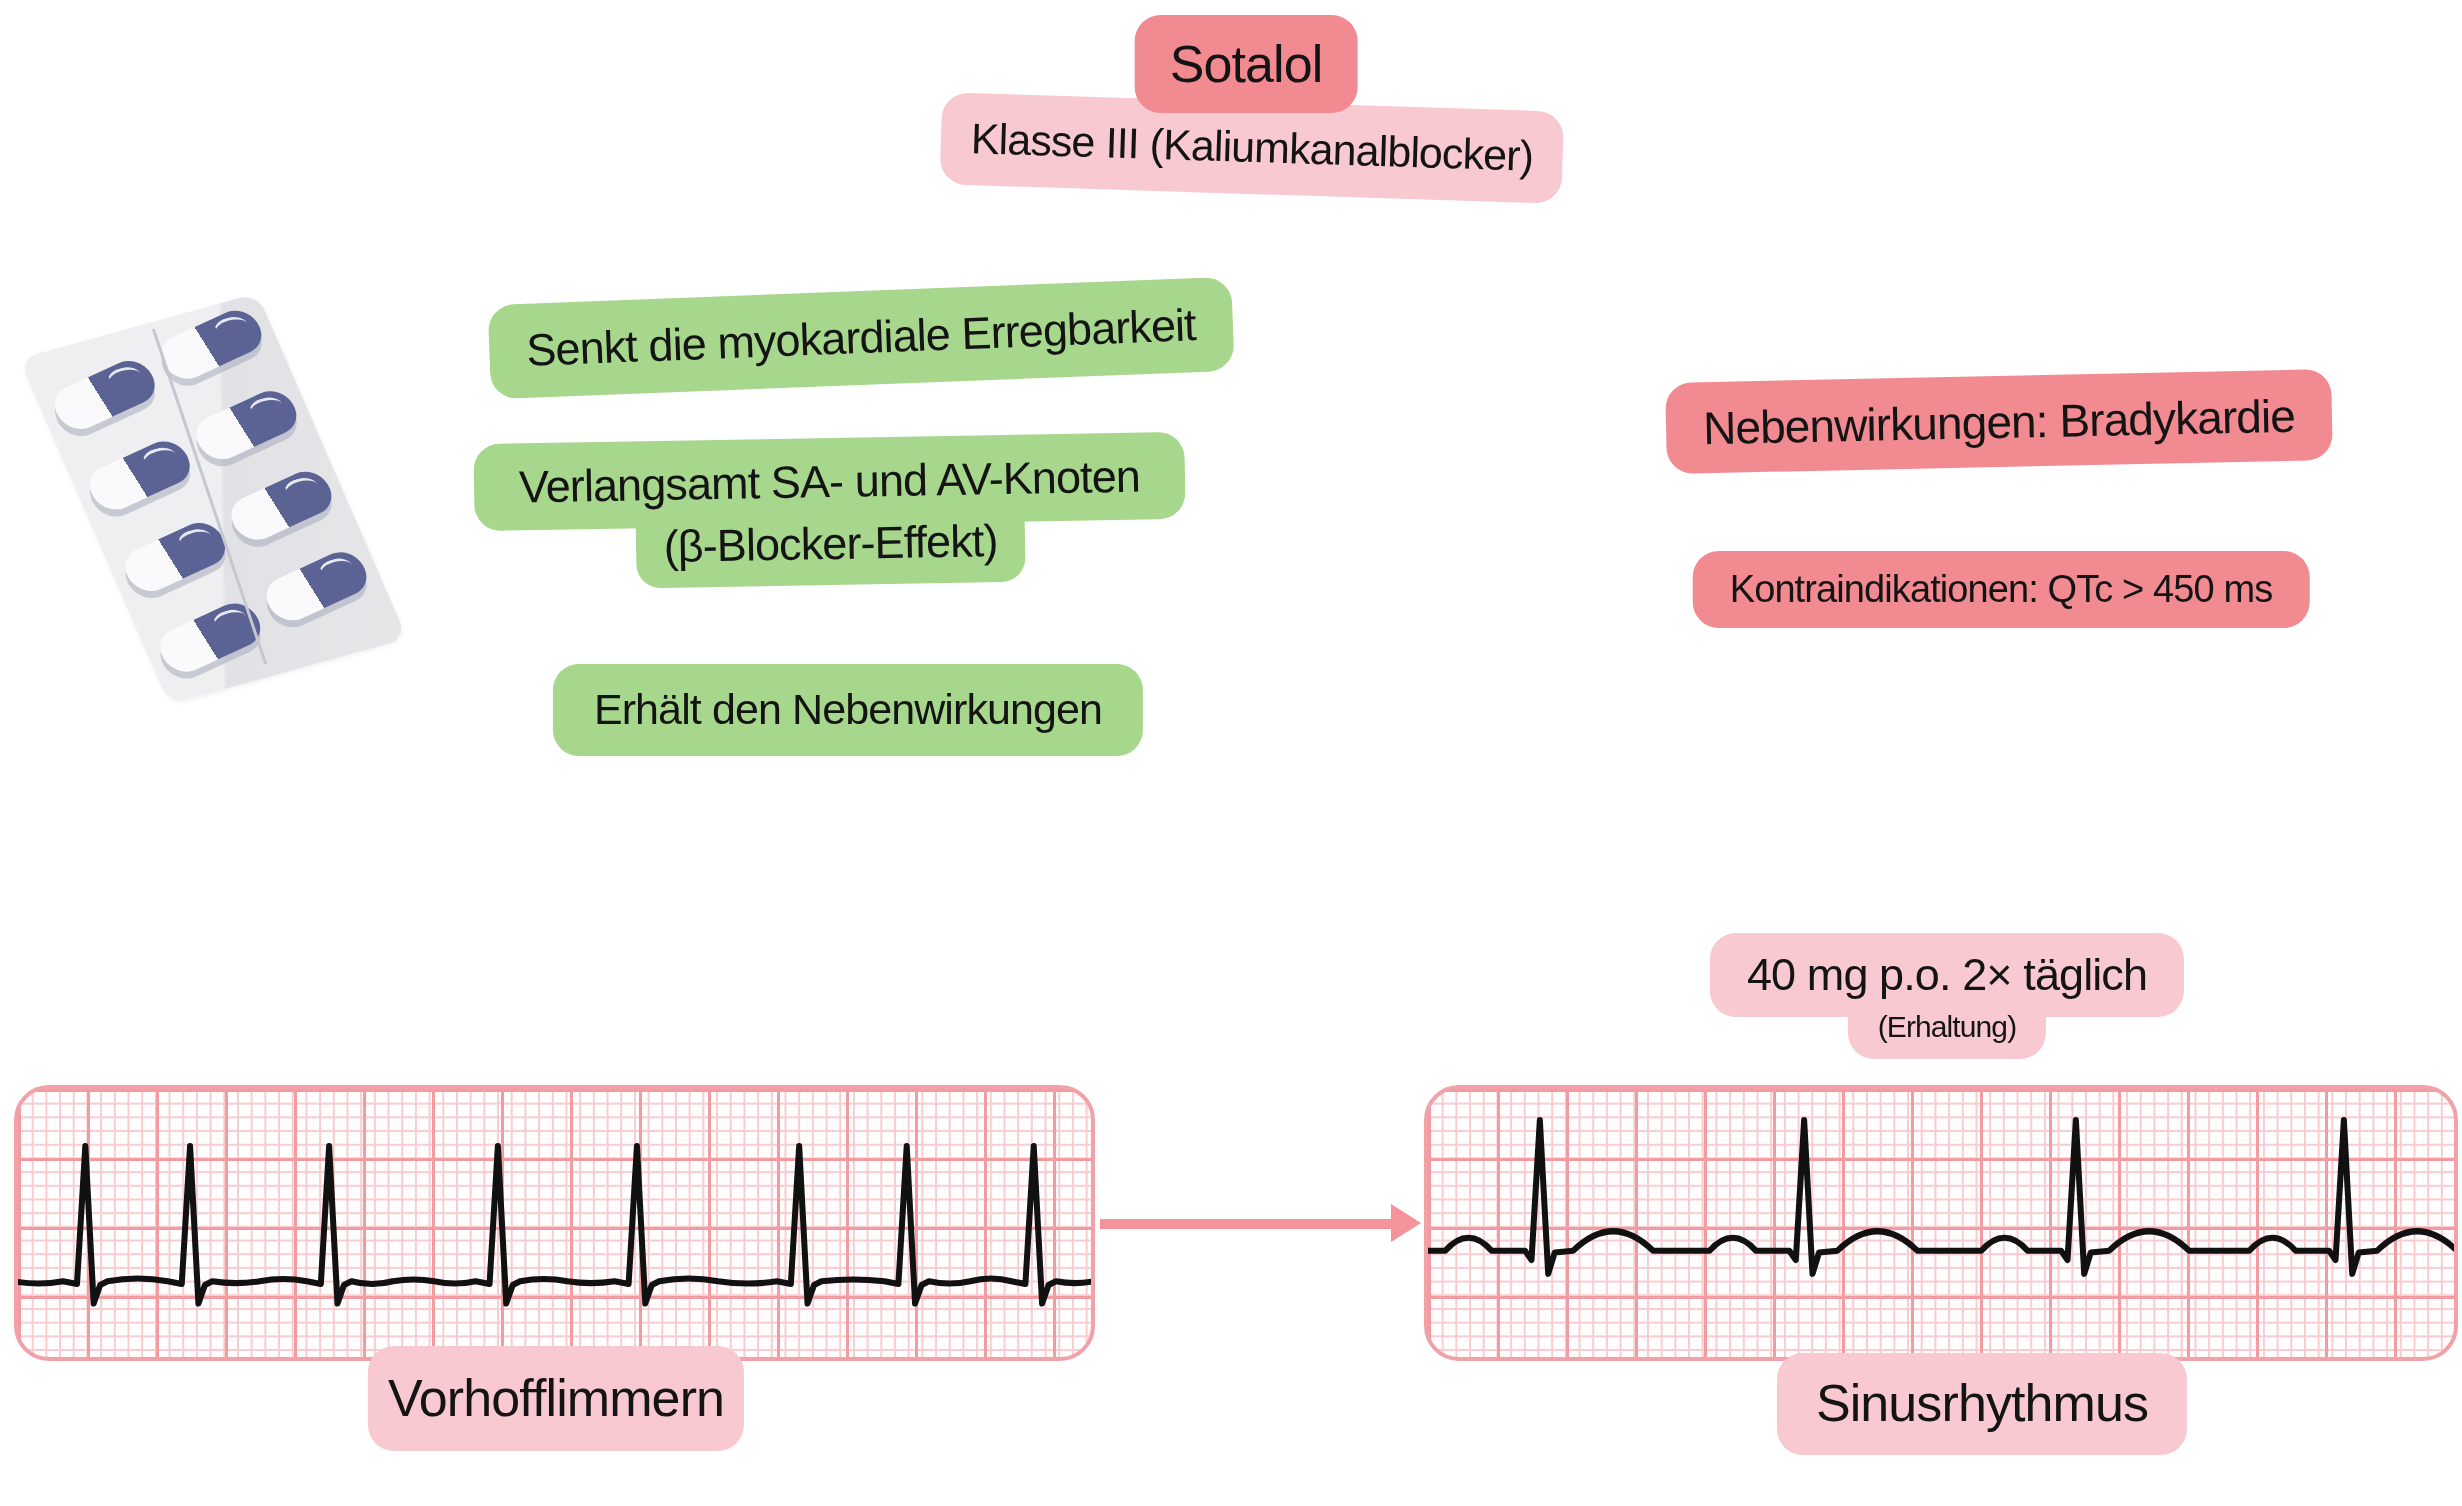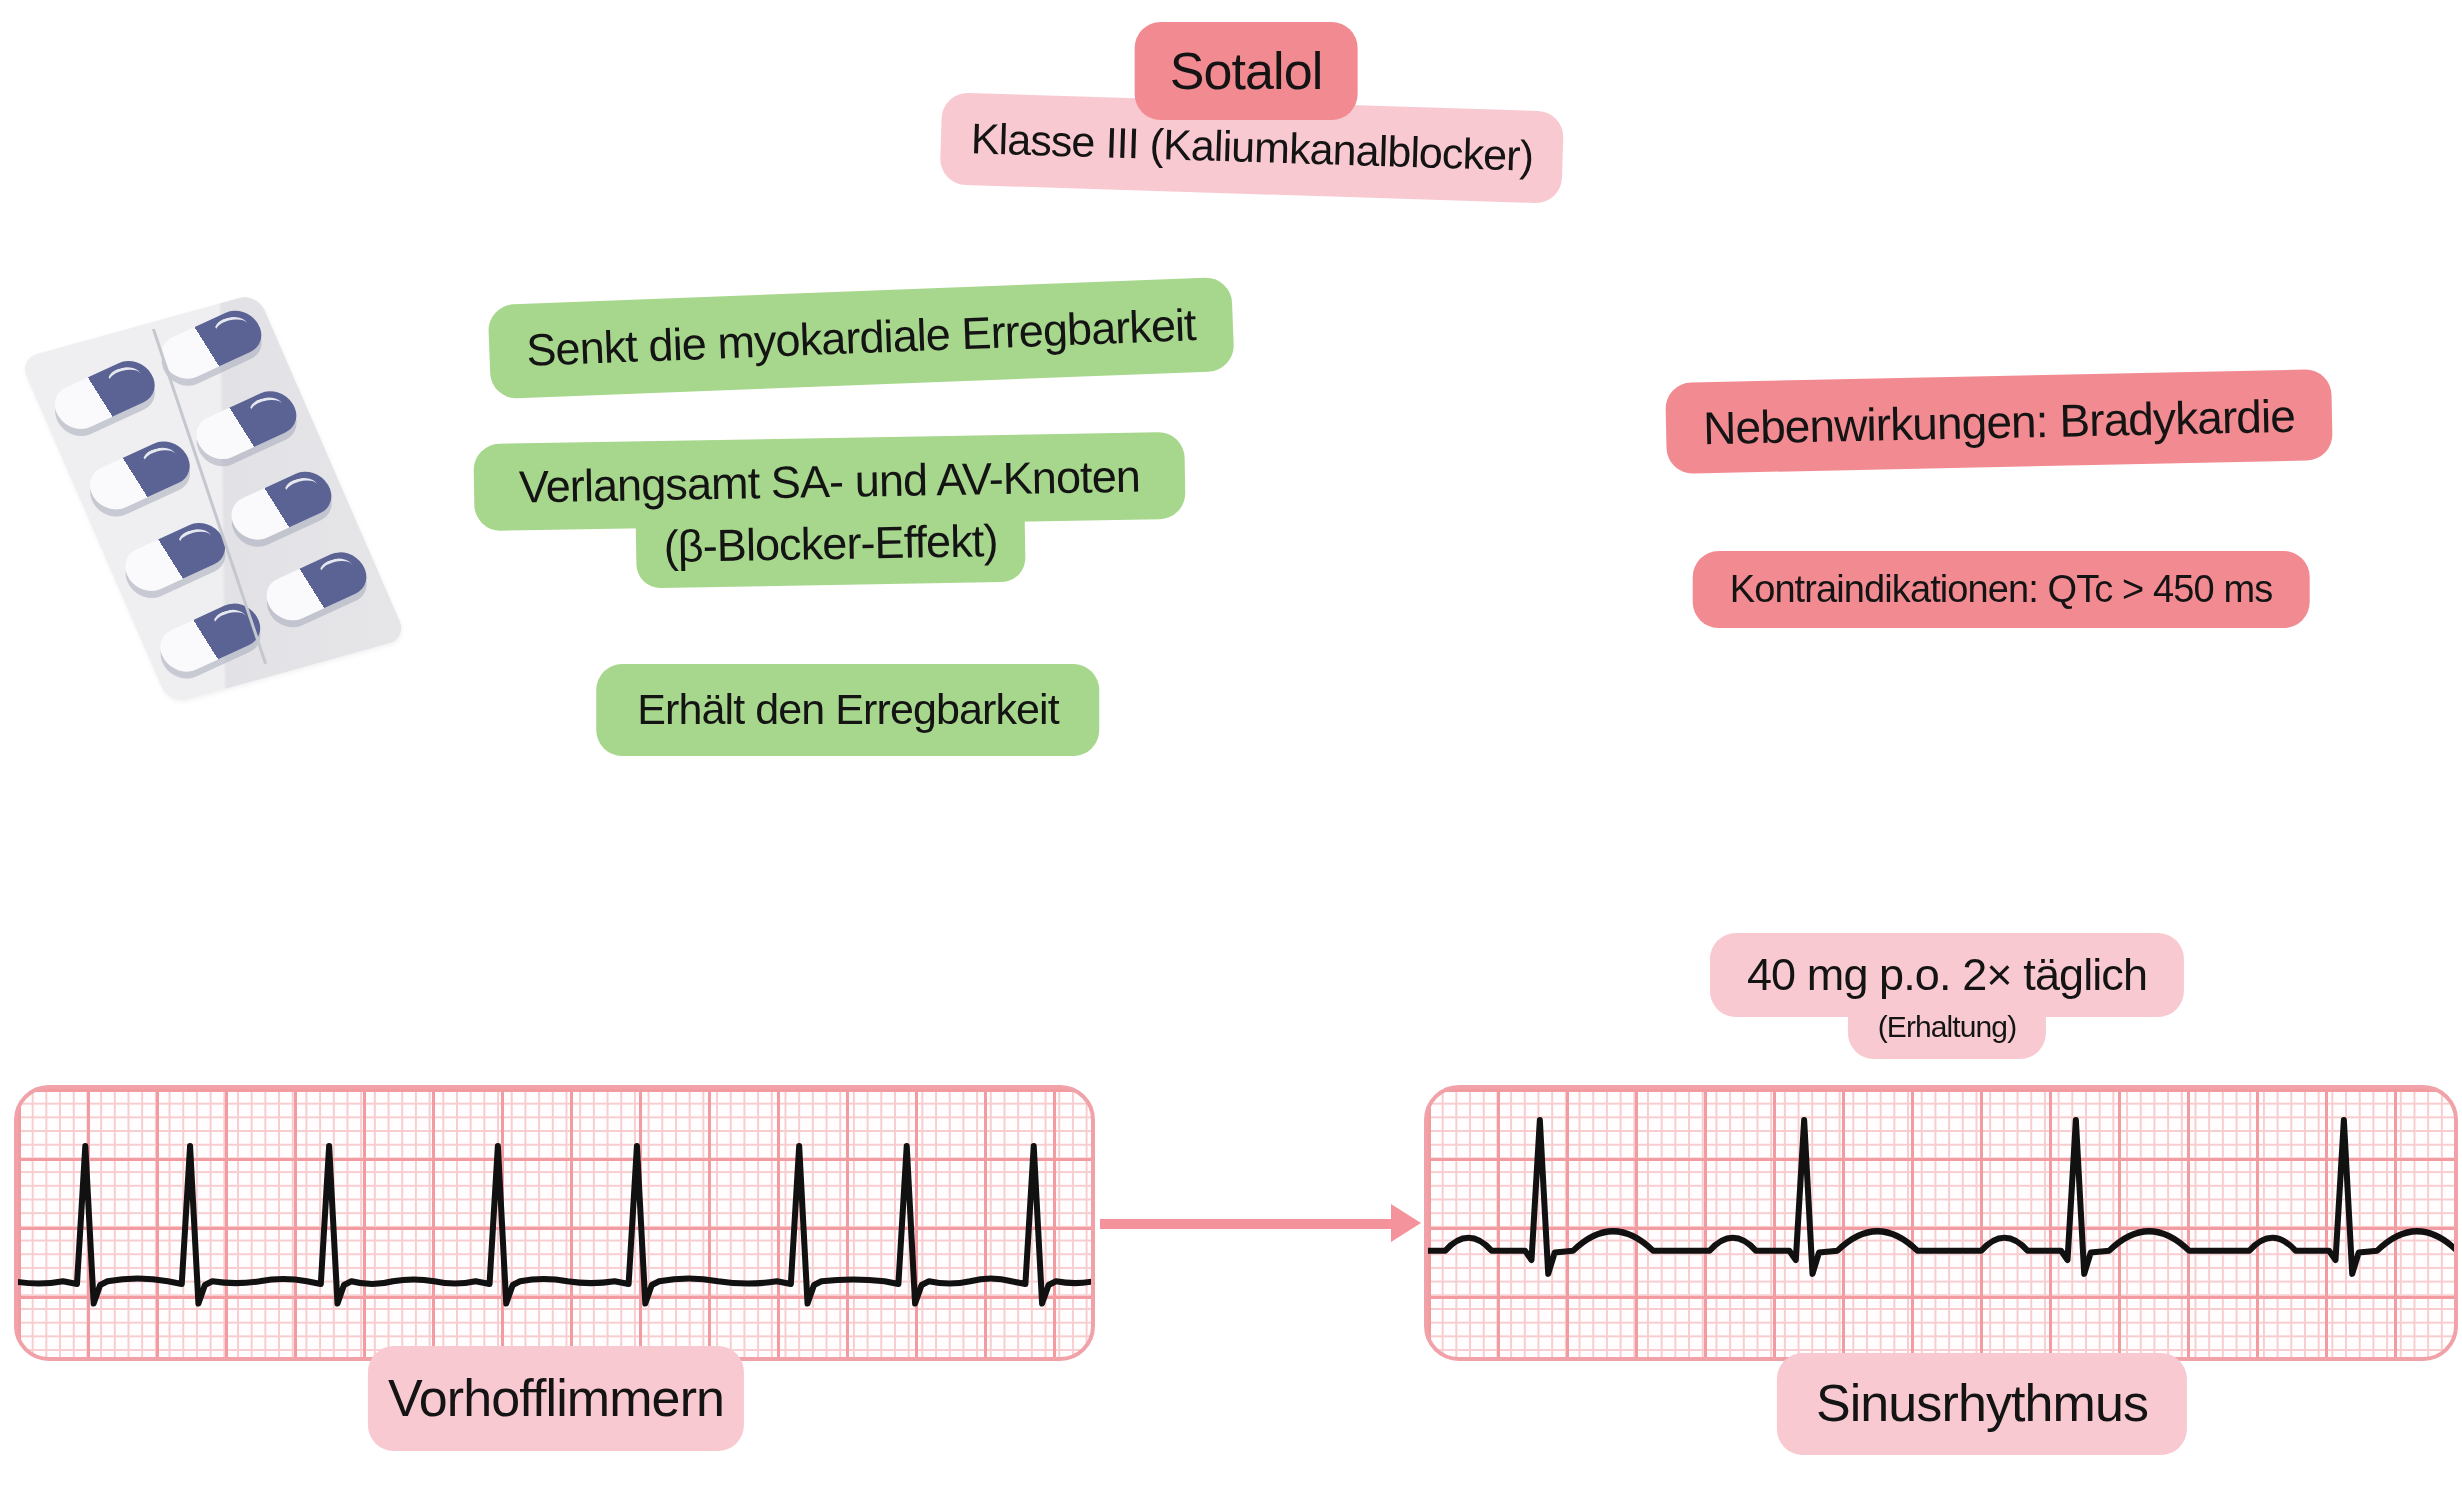--- a/index.html
+++ b/index.html
@@ -14,21 +14,21 @@
     font-family:"Liberation Sans",sans-serif;color:var(--text);
   }
   .badge{
     position:absolute;white-space:nowrap;line-height:1.18;letter-spacing:-0.9px;
     border-radius:26px;text-align:center;
   }
   .red{background:var(--badge-red);}
   .pink{background:var(--badge-pink-light);}
   .green{background:var(--badge-green);}
 
-  #title{left:1246px;top:22px;font-size:52px;padding:18.5px 35px;transform:translateX(-50%);z-index:2;}
+  #title{left:1246px;top:15px;font-size:52px;padding:18.5px 35px;transform:translateX(-50%);z-index:2;}
   #subtitle{left:1252px;top:102px;font-size:43px;padding:20.4px 30px;transform:translateX(-50%) rotate(1.8deg);z-index:1;}
 
   #green1{left:861px;top:291px;font-size:45px;padding:20.4px 37px;transform:translateX(-50%) rotate(-2.2deg);}
   .stack{position:absolute;display:flex;flex-direction:column;align-items:center;}
   #green2{left:830px;top:438px;transform:translateX(-50%) rotate(-1deg);}
   #green2 .l1{background:var(--badge-green);border-radius:26px;padding:16.7px 45px;font-size:45px;line-height:1.2;letter-spacing:-0.9px;white-space:nowrap;}
   #green2 .l2{background:var(--badge-green);border-radius:0 0 24px 24px;padding:1.9px 28px 15px;margin-top:-9.3px;font-size:45px;letter-spacing:-0.9px;white-space:nowrap;}
   #green3{left:848px;top:664px;font-size:43px;padding:20.4px 41px;transform:translateX(-50%);}
 
   #warn1{left:1999px;top:376px;font-size:46px;padding:18.5px 37px;transform:translateX(-50%) rotate(-1.2deg);}
@@ -112,21 +112,21 @@
     <div class="crease"></div>
   </div>
 
   <div class="badge green" id="green1">Senkt die myokardiale Erregbarkeit</div>
 
   <div class="stack" id="green2">
     <div class="l1">Verlangsamt SA- und AV-Knoten</div>
     <div class="l2">(β-Blocker-Effekt)</div>
   </div>
 
-  <div class="badge green" id="green3">Erhält den Erregbarkeit</div>
+  <div class="badge green" id="green3">Erhält den Nebenwirkungen</div>
 
   <div class="badge red" id="warn1">Nebenwirkungen: Bradykardie</div>
   <div class="badge red" id="warn2">Kontraindikationen: QTc &gt; 450 ms</div>
 
   <div class="stack" id="dose">
     <div class="l1">40 mg p.o. 2× täglich</div>
     <div class="l2">(Erhaltung)</div>
   </div>
 
   <div class="ecg" id="ecg-before">

